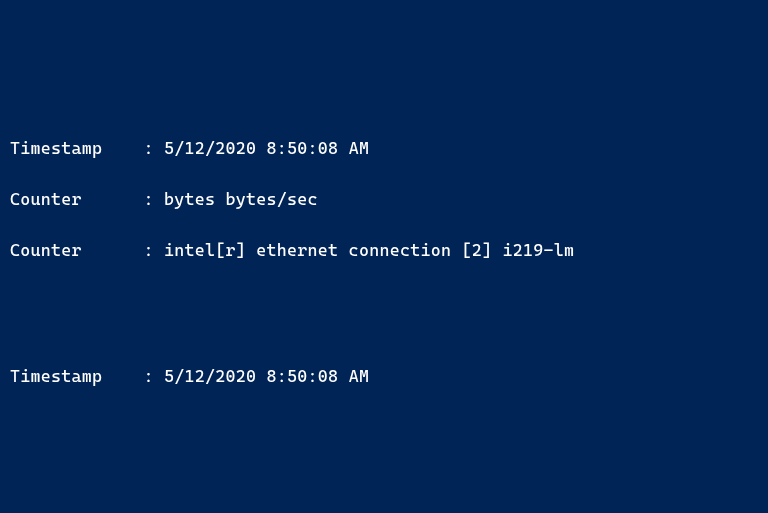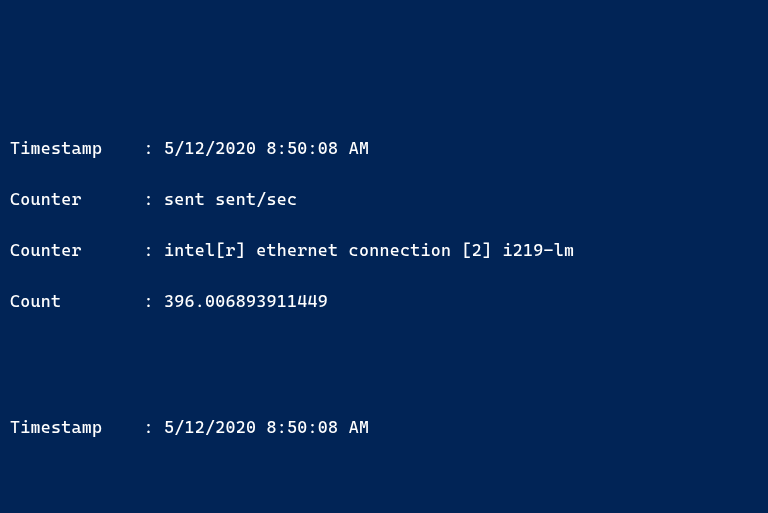--- a/index.html
+++ b/index.html
@@ -33,23 +33,22 @@
       display: inline-block;
     }
   </style>
 </head>
 <body>
 
 
 
 <div class="record">
 <span class="line"><span class="label">Timestamp</span>    : <span>5/12/2020 8:50:08 AM</span></span>
-<span class="line"><span class="label">Counter</span>      : <span>sent sent/sec</span></span>
+<span class="line"><span class="label">Counter</span>      : <span>bytes bytes/sec</span></span>
 <span class="line"><span class="label">Counter</span>      : <span>intel[r] ethernet connection [2] i219-lm</span></span>
-<span class="line"><span class="label">Count</span>        : <span>396.006893911449</span></span>
 </div>
 <div class="record">
 <span class="line"><span class="label">Timestamp</span>    : <span>5/12/2020 8:50:08 AM</span></span>
 
 
 
 
 </div>
 
 

